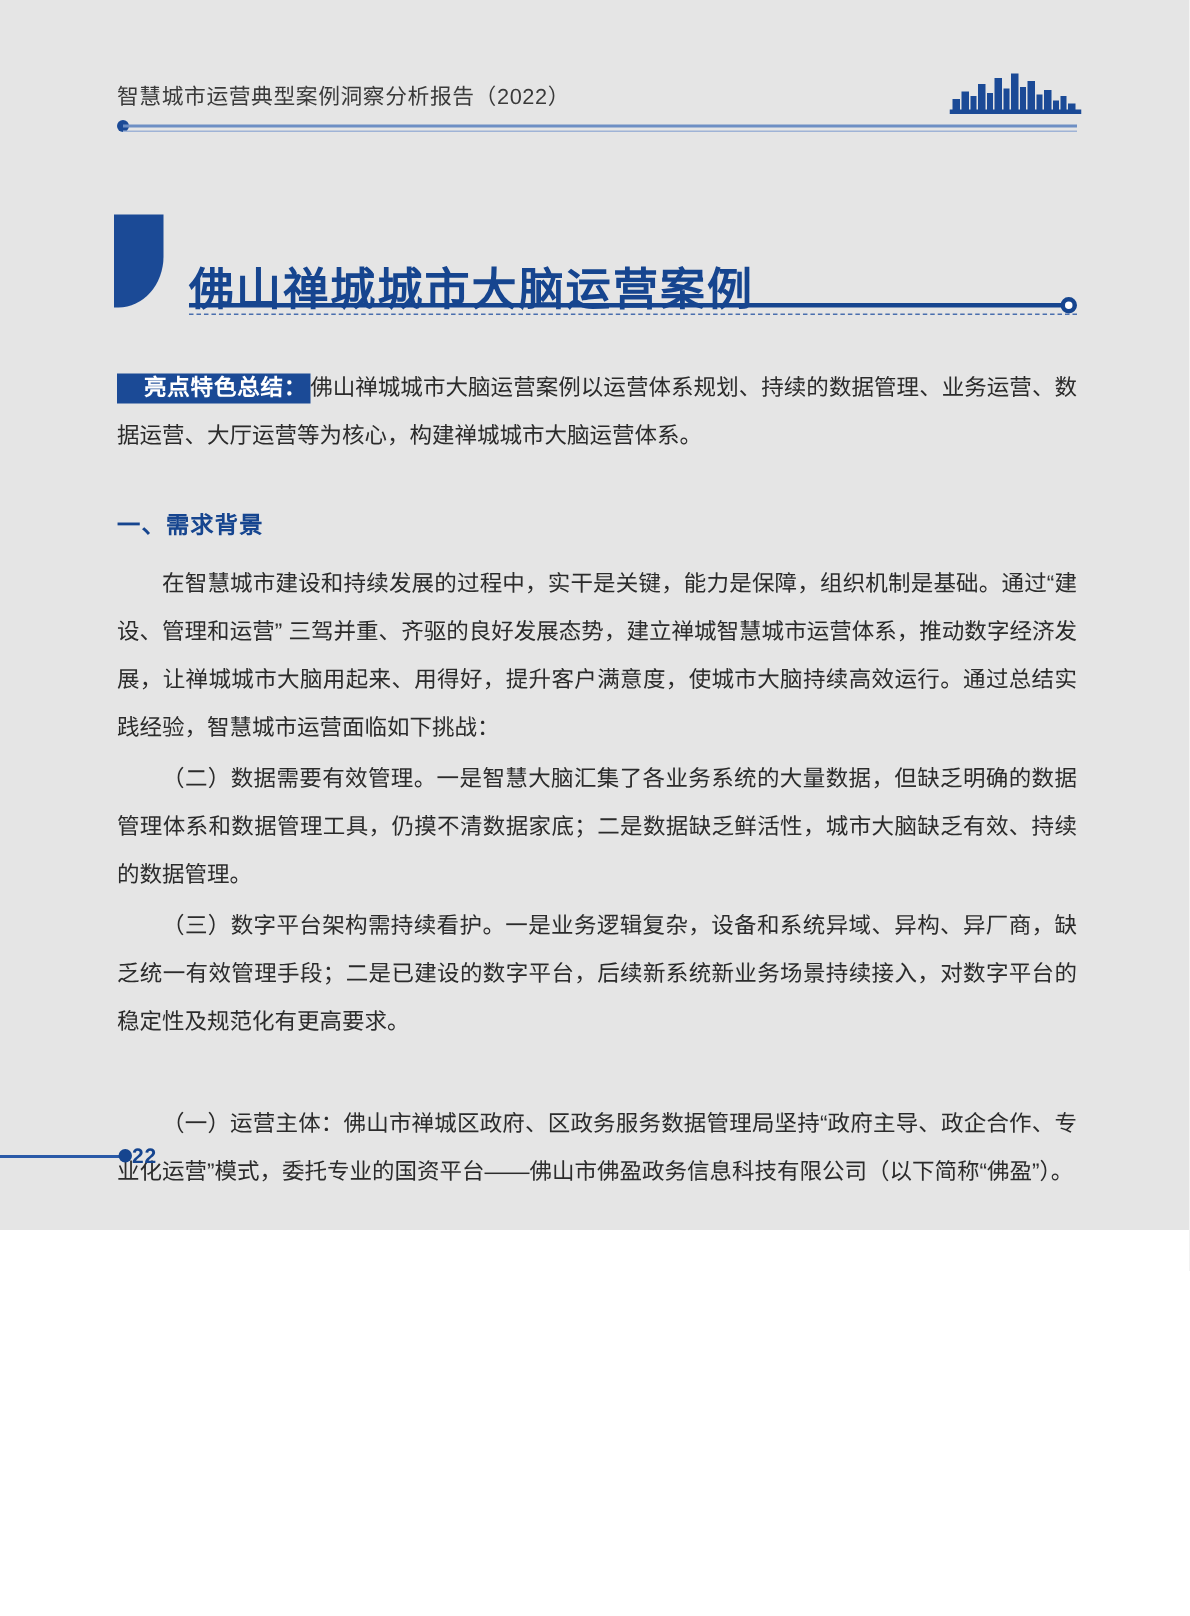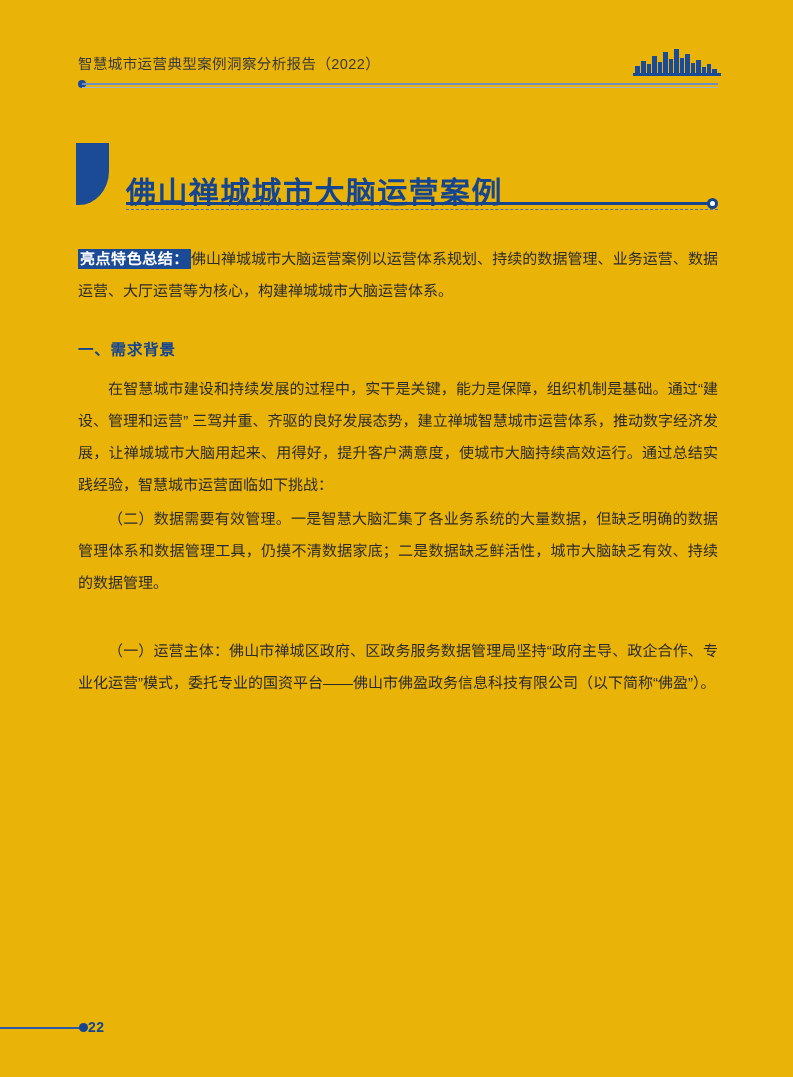--- a/index.html
+++ b/index.html
@@ -9,22 +9,22 @@
     background: #ffffff;
   }
   body {
     font-family: "Liberation Sans", "DejaVu Sans", sans-serif;
     color: #222222;
   }
 
   .page {
     position: relative;
     width: 793px;
-    height: 1077px;
-    background: #eab308;
+    height: 820px;
+    background: #e5e5e5;
     overflow: hidden;
     box-sizing: border-box;
   }
 
   
   .header {
     position: absolute;
     left: 0;
     top: 0;
     width: 793px;
@@ -149,21 +149,21 @@
     line-height: 32px;
     color: #2b2b2b;
     text-align: justify;
     text-justify: inter-ideograph;
     margin-bottom: 30px;
   }
   .summary-label {
     background: #1b4a96;
     color: #ffffff;
     font-weight: 700;
-    padding: 1px 2px 2px 2px;
+    padding: 1px 2px 2px 18px;
     letter-spacing: 0.5px;
   }
 
   .section-heading {
     font-size: 15.5px;
     font-weight: 700;
     color: #16458f;
     letter-spacing: 0.8px;
     margin-top: 30px;
     margin-bottom: 14px;
@@ -265,20 +265,21 @@
   <div class="content">
 
     <p class="summary">
       <span class="summary-label">亮点特色总结：</span><span>佛山禅城城市大脑运营案例以运营体系规划、持续的数据管理、业务运营、数据运营、大厅运营等为核心，构建禅城城市大脑运营体系。</span>
     </p>
 
     <h2 class="section-heading">一、需求背景</h2>
 
     <p class="para">在智慧城市建设和持续发展的过程中，实干是关键，能力是保障，组织机制是基础。通过“建设、管理和运营” 三驾并重、齐驱的良好发展态势，建立禅城智慧城市运营体系，推动数字经济发展，让禅城城市大脑用起来、用得好，提升客户满意度，使城市大脑持续高效运行。通过总结实践经验，智慧城市运营面临如下挑战：</p>
     <p class="para">（二）数据需要有效管理。一是智慧大脑汇集了各业务系统的大量数据，但缺乏明确的数据管理体系和数据管理工具，仍摸不清数据家底；二是数据缺乏鲜活性，城市大脑缺乏有效、持续的数据管理。</p>
+    <p class="para">（三）数字平台架构需持续看护。一是业务逻辑复杂，设备和系统异域、异构、异厂商，缺乏统一有效管理手段；二是已建设的数字平台，后续新系统新业务场景持续接入，对数字平台的稳定性及规范化有更高要求。</p>
 
     <div class="spacer-lg"></div>
 
 
     <p class="para">（一）运营主体：佛山市禅城区政府、区政务服务数据管理局坚持“政府主导、政企合作、专业化运营”模式，委托专业的国资平台——佛山市佛盈政务信息科技有限公司（以下简称“佛盈”）。</p>
 
   </div>
 
   <div class="footer">
     <span class="footer-line"></span>

